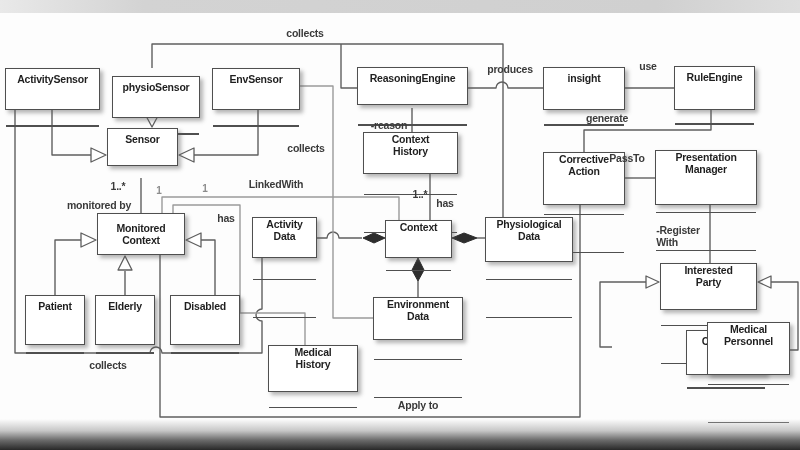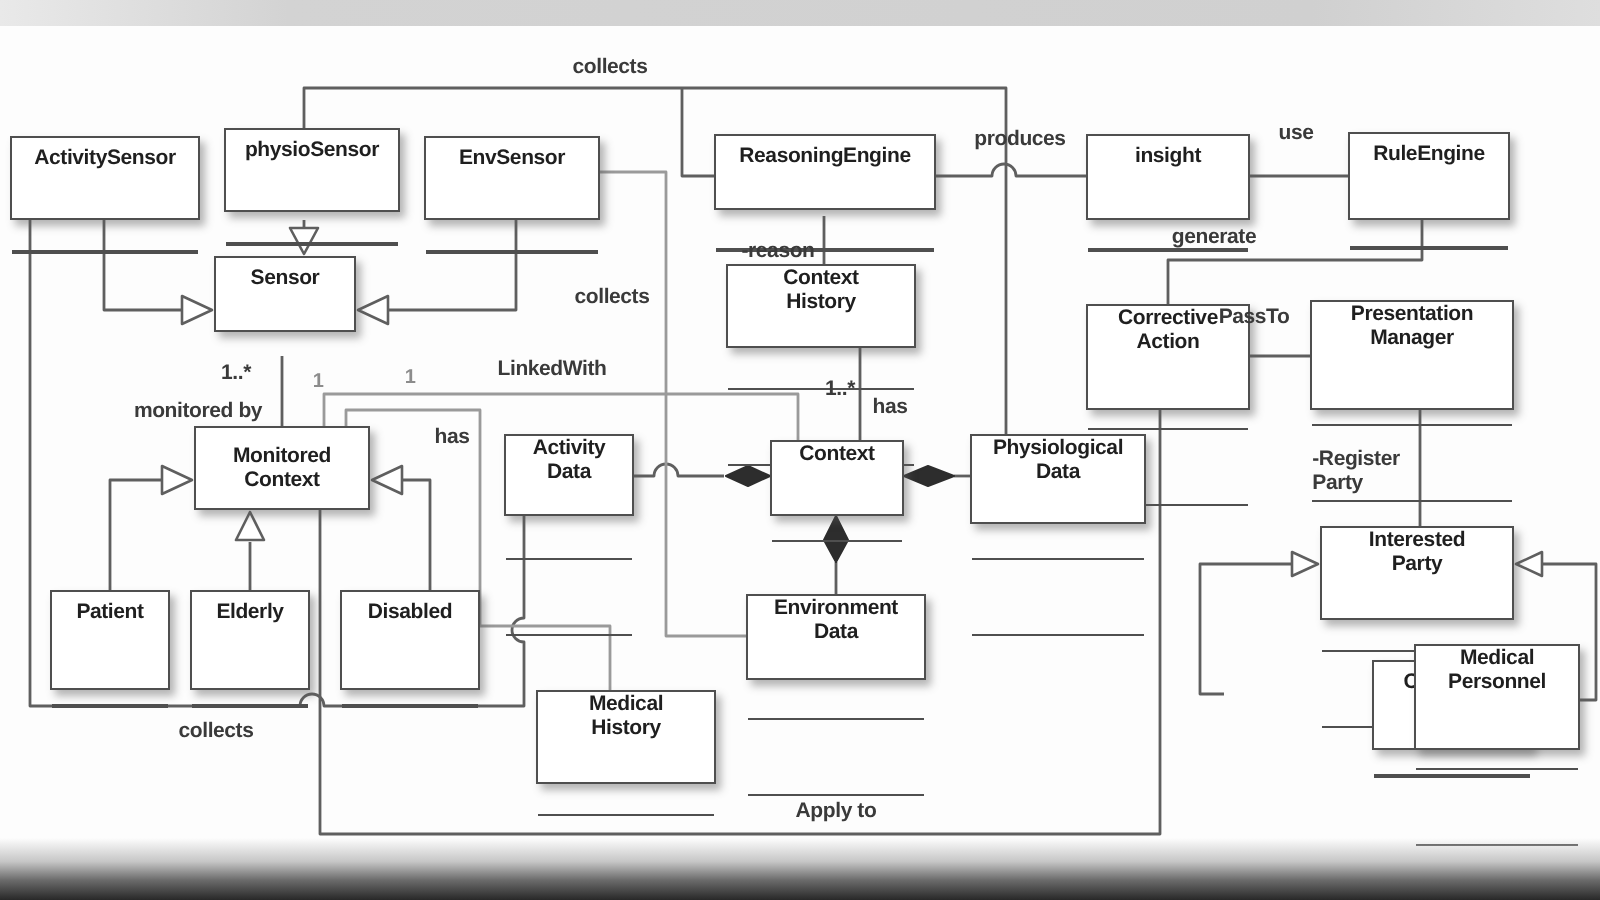--- a/index.html
+++ b/index.html
@@ -78,21 +78,21 @@
       <polygon points="418,258 424,270 418,281 412,270"></polygon>
     </g>
   </svg>
 
   <div id="boxes">
       <div class="uml-box" style="left: 5px; top: 68px; width: 95px; height: 42px;">
         <div class="uml-title" style="flex: 0 0 19px;">ActivitySensor</div>
         <div class="sep" style="height: 5px; border-bottom: 1.2px solid rgb(79, 79, 79);"></div>
         <div style="flex: 1 1 0%;"></div>
       </div>
-      <div class="uml-box" style="left: 112px; top: 64px; width: 88px; height: 42px;">
+      <div class="uml-box" style="left: 112px; top: 76px; width: 88px; height: 42px;">
         <div class="uml-title" style="flex: 0 0 19px;">physioSensor</div>
         <div class="sep" style="height: 5px; border-bottom: 1.2px solid rgb(79, 79, 79);"></div>
         <div style="flex: 1 1 0%;"></div>
       </div>
       <div class="uml-box" style="left: 212px; top: 68px; width: 88px; height: 42px;">
         <div class="uml-title" style="flex: 0 0 19px;">EnvSensor</div>
         <div class="sep" style="height: 5px; border-bottom: 1.2px solid rgb(79, 79, 79);"></div>
         <div style="flex: 1 1 0%;"></div>
       </div>
       <div class="uml-box" style="left: 357px; top: 67px; width: 111px; height: 38px;">
@@ -209,20 +209,20 @@
       <div class="edge-label" style="left: 276px; top: 185px;">LinkedWith</div>
       <div class="edge-label muted" style="left: 205px; top: 189px;">1</div>
       <div class="edge-label muted" style="left: 159px; top: 191px;">1</div>
       <div class="edge-label" style="left: 118px; top: 187px;">1..*</div>
       <div class="edge-label" style="left: 99px; top: 206px;">monitored by</div>
       <div class="edge-label" style="left: 226px; top: 219px;">has</div>
       <div class="edge-label" style="left: 420px; top: 195px;">1..*</div>
       <div class="edge-label" style="left: 445px; top: 204px;">has</div>
       <div class="edge-label" style="left: 627px; top: 159px;">PassTo</div>
       <div class="edge-label" style="left: 678px; top: 236px;">-Register
-Party</div>
+With</div>
       <div class="edge-label" style="left: 108px; top: 366px;">collects</div>
       <div class="edge-label" style="left: 418px; top: 406px;">Apply to</div>
     </div>
 
   <div id="top-strip"></div>
   <div id="bottom-band"></div>
 </div>
 
 </body></html>

